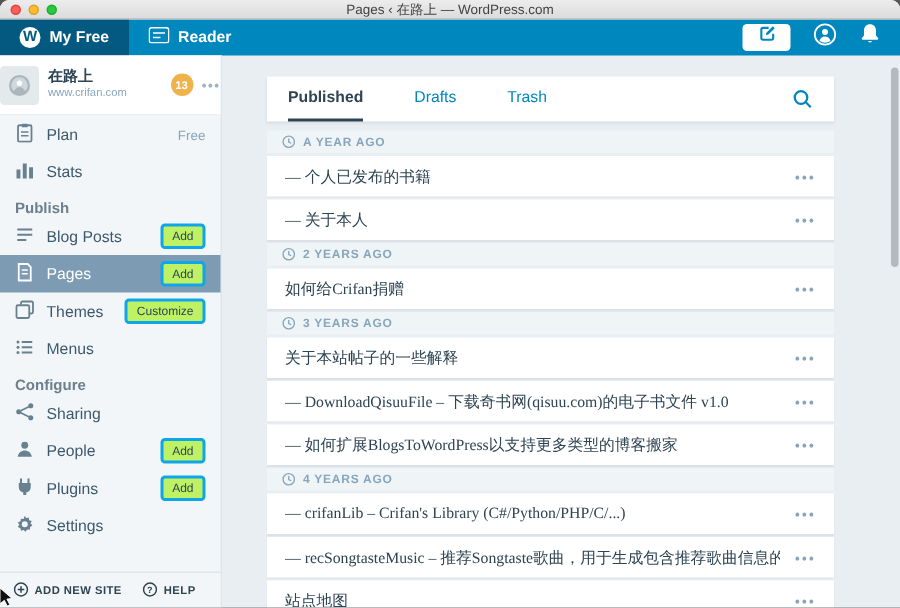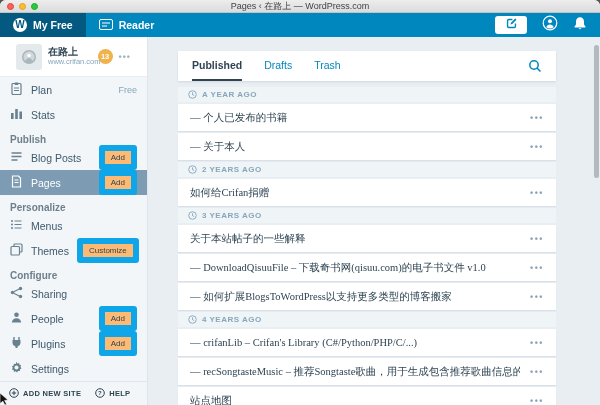--- a/index.html
+++ b/index.html
@@ -28,45 +28,45 @@
     font-size:10px;font-weight:bold;display:flex;align-items:center;justify-content:center;line-height:1;}
   .m-right{margin-left:auto;display:flex;align-items:center;gap:15px;padding-right:13px;}
   .compose-btn{background:#fff;border-radius:3px;width:32px;height:18px;display:flex;align-items:center;justify-content:center;cursor:pointer;}
 
   
   .app-body{display:flex;height:368px;}
 
   
   .sidebar{width:148px;background:#f3f6f8;border-right:1px solid #dde6ec;position:relative;flex:none;}
   .site-card{height:40px;background:#fff;border-bottom:1px solid #e8eef2;display:flex;align-items:center;
-    padding:0 16px;gap:6px;cursor:pointer;}
+    padding:0 0;gap:6px;cursor:pointer;}
   .avatar{width:26px;height:26px;border-radius:3px;background:#e4e9ec;display:flex;align-items:center;justify-content:center;flex:none;}
   .site-meta{line-height:1.15;min-width:0;}
   .site-name{font-size:10px;font-weight:bold;color:var(--text-dark);}
   .site-url{font-size:7.5px;color:var(--muted-blue);text-align:right;}
   .site-badge{margin-left:auto;width:15px;height:15px;border-radius:50%;background:var(--badge-orange);
     color:#fff;font-size:7.5px;font-weight:bold;display:flex;align-items:center;justify-content:center;flex:none;text-align:right;}
   .dots{color:#9db3c3;font-size:9px;font-weight:bold;letter-spacing:1px;cursor:pointer;}
   .section-label{font-size:10px;font-weight:bold;color:#6d7f8c;padding:7px 10px 2px;height:18px;}
   .menu-item{height:25px;display:flex;align-items:center;gap:8px;padding:0 10px;font-size:10.5px;
     color:#3d596d;cursor:pointer;}
   .menu-item svg{flex:none;}
   .menu-item.selected{background:var(--sidebar-selected);color:#fff;}
-  .mini-btn{margin-left:auto;background:#fdba74;border:6px solid #0ea5e9;border-radius:3px;
+  .mini-btn{margin-left:auto;background:#bef264;border:2px solid #0ea5e9;border-radius:3px;
     font-size:8px;padding:2px 6px;color:var(--text-dark);cursor:pointer;font-family:inherit;}
   .annot{margin-left:auto;font-size:9px;color:var(--muted-blue);}
   .sidebar-footer{position:absolute;bottom:0;left:0;width:100%;height:24px;border-top:1px solid #dde6ec;
     background:#f3f6f8;display:flex;align-items:center;gap:14px;padding:4px 9px;}
   .foot-link{display:flex;align-items:center;gap:4px;font-size:7.5px;font-weight:bold;letter-spacing:.3px;
     color:#2e4453;cursor:pointer;}
 
   
   .content{flex:1;padding:14px 0 0 30px;overflow:hidden;}
   .tab-card{width:378px;height:30px;background:#fff;box-shadow:0 1px 2px rgba(46,68,83,.12);
-    display:flex;align-items:stretch;padding:0 14px;gap:22px;}
+    display:flex;align-items:stretch;padding:0 14px;gap:34px;}
   .tab{display:flex;align-items:center;font-size:10.5px;color:var(--link-blue);cursor:pointer;border-bottom:2px solid transparent;}
   .tab.active{color:var(--text-dark);font-weight:bold;border-bottom-color:var(--text-dark);}
   .tab-search{margin-left:auto;display:flex;align-items:center;cursor:pointer;}
   .page-list{margin-top:6px;width:378px;}
   .group-header{height:15px;background:#eff4f7;display:flex;align-items:center;gap:5px;padding:0 10px;
     font-size:8px;font-weight:bold;letter-spacing:.5px;color:var(--muted-blue);margin-bottom:2px;}
   .page-row{height:27px;background:#fff;box-shadow:0 1px 1px rgba(46,68,83,.08);display:flex;align-items:center;
     padding:0 12px;margin-bottom:2px;cursor:pointer;}
   .row-title{font-family:"Liberation Serif","DejaVu Serif",serif;font-size:10.5px;color:var(--text-dark);
     white-space:nowrap;overflow:hidden;flex:1;}
@@ -189,43 +189,42 @@
           <svg width="13" height="13" viewBox="0 0 13 13">
               <path d="M2.5 1h6l2 2v9h-8z" fill="none" stroke="#fff" stroke-width="1.2"></path>
               <line x1="4.5" y1="5" x2="8.5" y2="5" stroke="#fff"></line>
               <line x1="4.5" y1="7.5" x2="8.5" y2="7.5" stroke="#fff"></line>
             </svg>
         </span>
         <span>Pages</span>
         <button class="mini-btn">Add</button>
       </div>
 
-      <div class="section-label">Personalize</div>
+      <div class="menu-item">
+        <span>
+          <svg width="13" height="13" viewBox="0 0 13 13">
+              <rect x="1" y="3.5" width="8.5" height="8.5" rx="1" fill="none" stroke="#68818f" stroke-width="1.2"></rect>
+              <path d="M4 3V2a1 1 0 0 1 1-1h6a1 1 0 0 1 1 1v6a1 1 0 0 1-1 1h-1" fill="none" stroke="#68818f" stroke-width="1.2"></path>
+            </svg>
+        </span>
+        <span>Themes</span>
+        <button class="mini-btn">Customize</button>
+      </div>
       <div class="menu-item">
         <span>
           <svg width="13" height="13" viewBox="0 0 13 13">
               <circle cx="2" cy="3" r="1" fill="#68818f"></circle>
               <circle cx="2" cy="6.5" r="1" fill="#68818f"></circle>
               <circle cx="2" cy="10" r="1" fill="#68818f"></circle>
               <line x1="4.5" y1="3" x2="11.5" y2="3" stroke="#68818f" stroke-width="1.2"></line>
               <line x1="4.5" y1="6.5" x2="11.5" y2="6.5" stroke="#68818f" stroke-width="1.2"></line>
               <line x1="4.5" y1="10" x2="11.5" y2="10" stroke="#68818f" stroke-width="1.2"></line>
             </svg>
         </span>
         <span>Menus</span>
-      </div>
-      <div class="menu-item">
-        <span>
-          <svg width="13" height="13" viewBox="0 0 13 13">
-              <rect x="1" y="3.5" width="8.5" height="8.5" rx="1" fill="none" stroke="#68818f" stroke-width="1.2"></rect>
-              <path d="M4 3V2a1 1 0 0 1 1-1h6a1 1 0 0 1 1 1v6a1 1 0 0 1-1 1h-1" fill="none" stroke="#68818f" stroke-width="1.2"></path>
-            </svg>
-        </span>
-        <span>Themes</span>
-        <button class="mini-btn">Customize</button>
       </div>
 
       <div class="section-label">Configure</div>
       <div class="menu-item">
         <span>
           <svg width="13" height="13" viewBox="0 0 13 13">
               <circle cx="10.5" cy="2.5" r="1.7" fill="#68818f"></circle>
               <circle cx="2.5" cy="6.5" r="1.7" fill="#68818f"></circle>
               <circle cx="10.5" cy="10.5" r="1.7" fill="#68818f"></circle>
               <line x1="3.8" y1="5.8" x2="9.2" y2="3.1" stroke="#68818f" stroke-width="1.1"></line>

